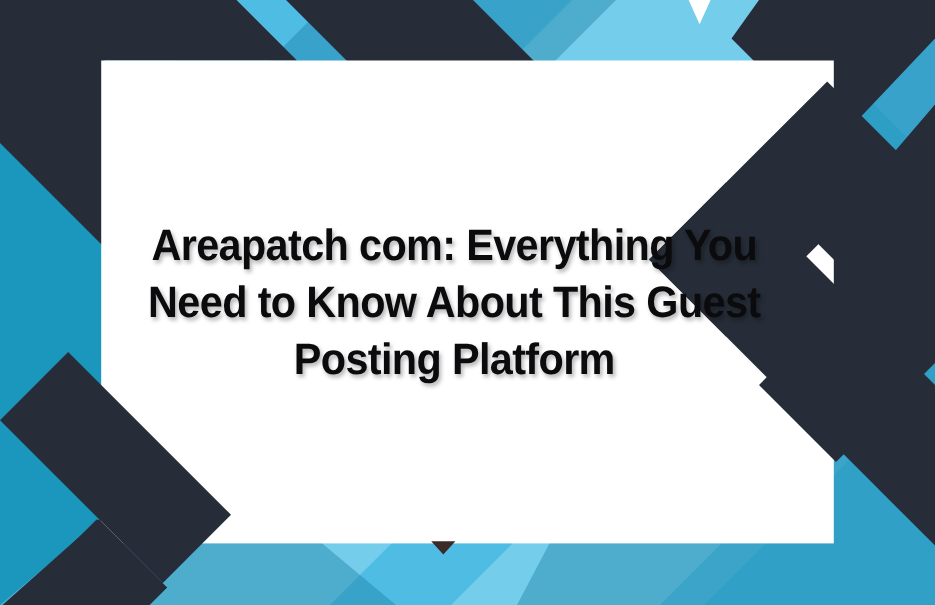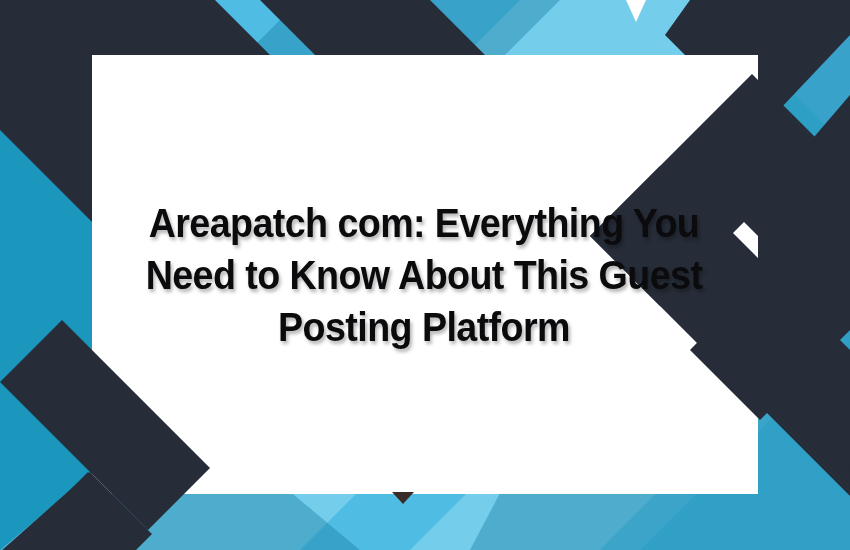--- a/index.html
+++ b/index.html
@@ -40,21 +40,21 @@
   #fg{
     position:absolute;
     inset:0;
     width:850px;height:550px;
     z-index:8;
     pointer-events:none;
   }
 
   .headline-wrap{
     position:absolute;
-    left:91px;top:55px;
+    left:80px;top:55px;
     width:666px;height:439px;
     z-index:12;
     display:flex;
     align-items:center;
     justify-content:center;
   }
 
   .headline{
     width:600px;
     margin:0;

